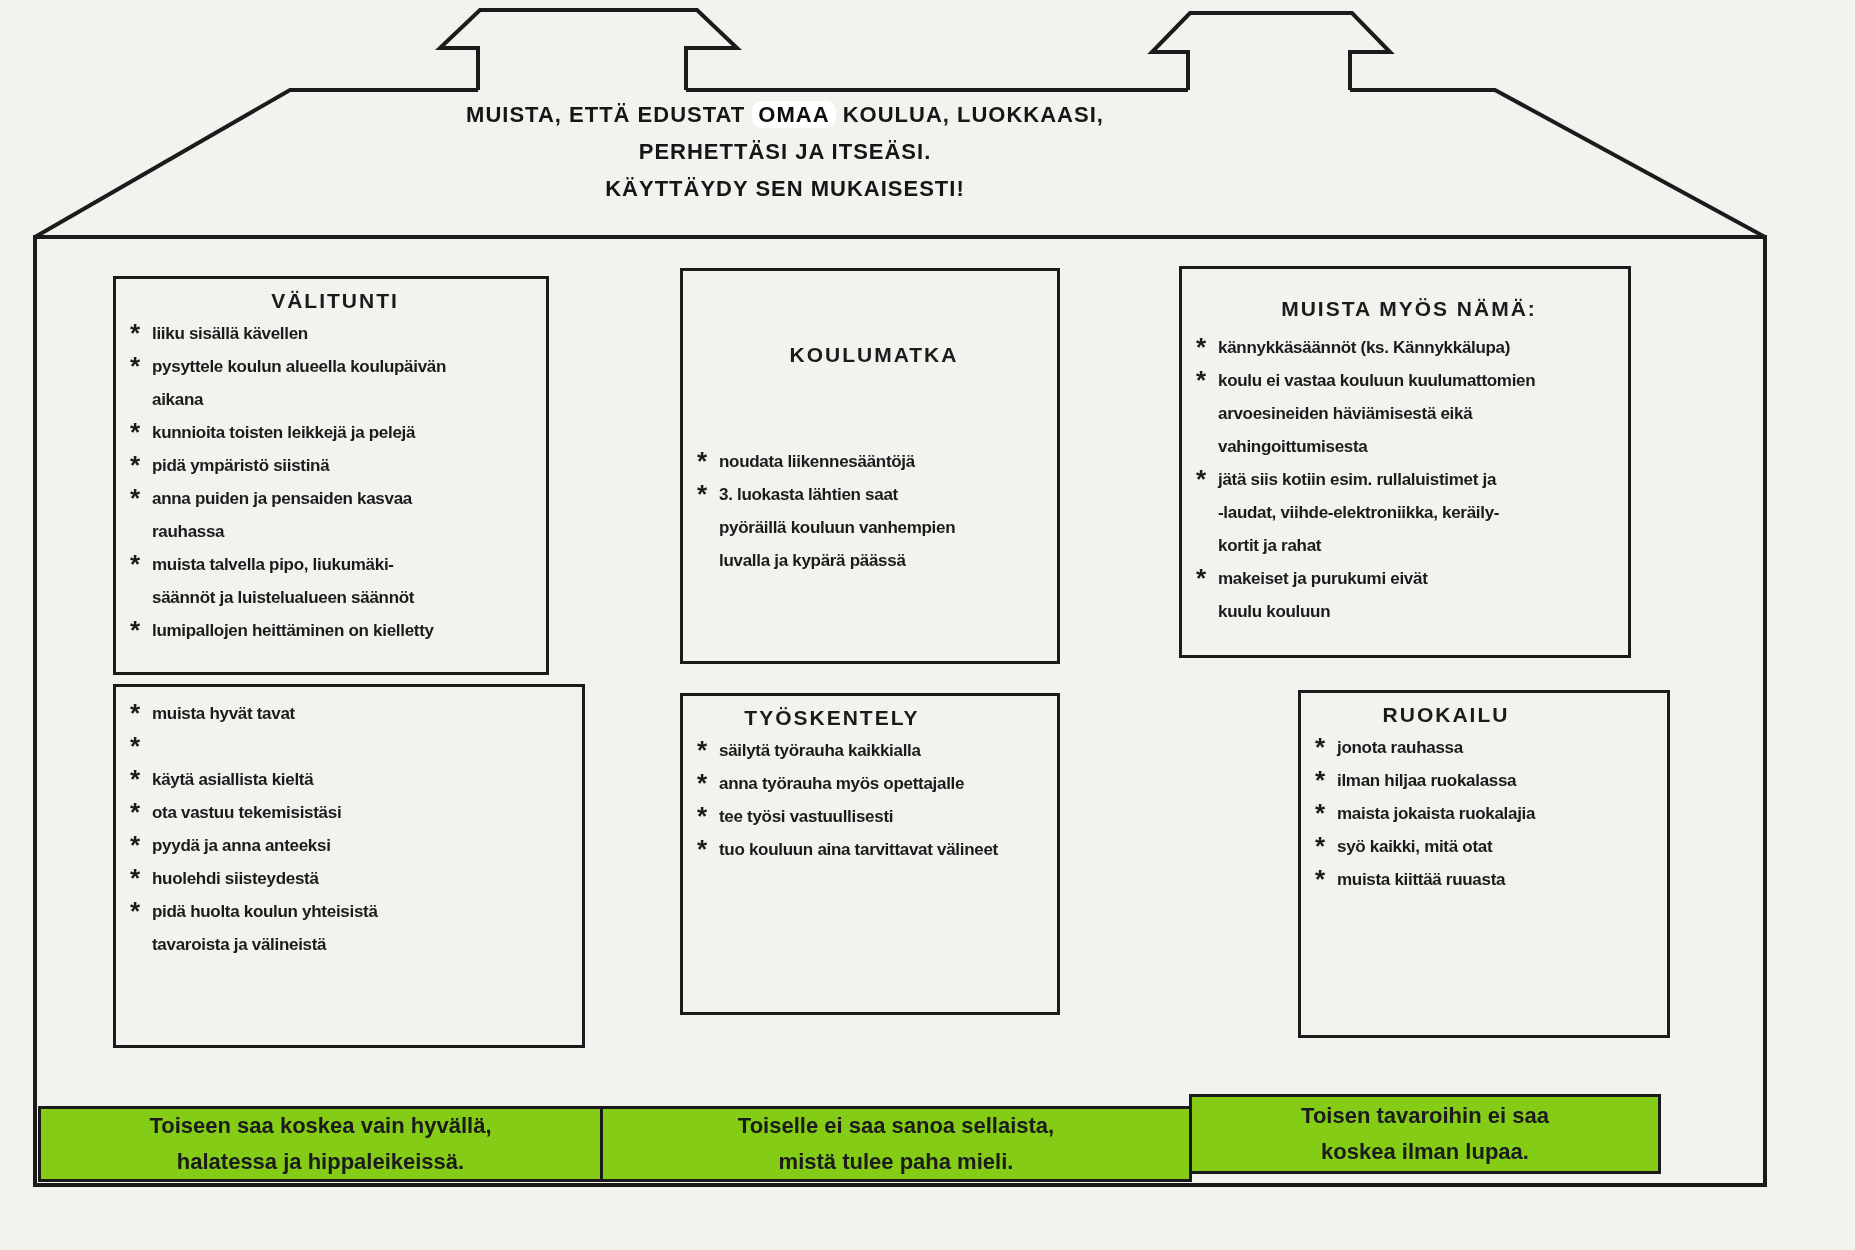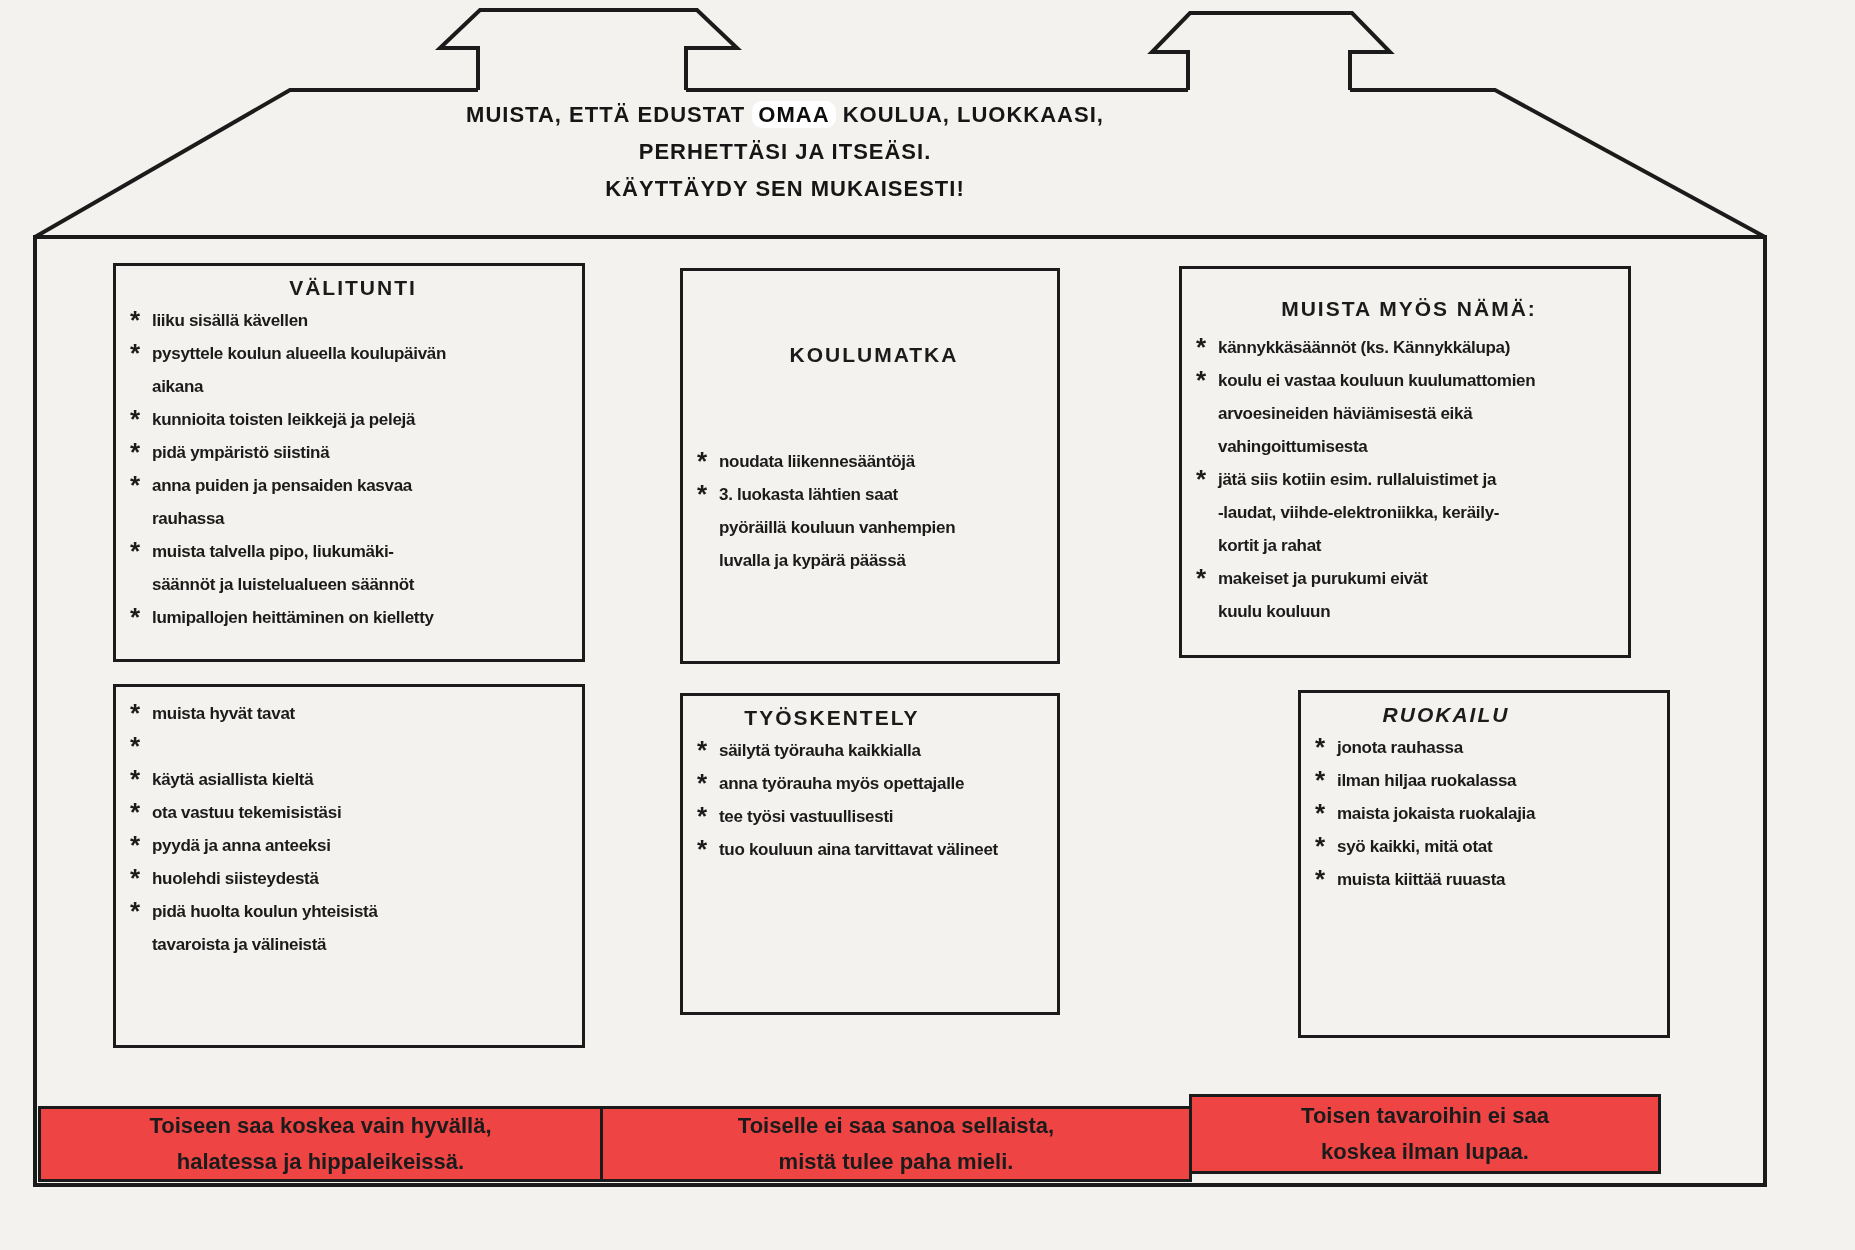--- a/index.html
+++ b/index.html
@@ -49,37 +49,37 @@
   .star{
     flex:0 0 22px;width:22px;
     font-size:26px;font-weight:bold;line-height:33px;
   }
   .txt{
     white-space:pre-line;
     font-size:17px;font-weight:bold;letter-spacing:-0.3px;
     line-height:33px;
   }
 
-  .b1{left:113px;top:263px;width:472px;height:399px;}
+  .b1{left:113px;top:276px;width:436px;height:399px;}
   .b2{left:680px;top:268px;width:380px;height:396px;}
   .b2 .box-title{margin-top:64px;}
   .b2 .items{margin-top:78px;}
   .b3{left:1179px;top:266px;width:452px;height:392px;padding-top:26px;}
   .b3 .box-title{margin-bottom:10px;}
   .b4{left:113px;top:684px;width:472px;height:364px;padding-top:10px;}
   .b5{left:680px;top:693px;width:380px;height:322px;}
   .b5 .box-title{}
   .b6{left:1298px;top:690px;width:372px;height:348px;}
-  .b6 .box-title{font-style:italic;}
+  .b6 .box-title{}
 
   
   .cell{
     position:absolute;
     border:3px solid #1b1b1b;
-    background:#ef4444;
+    background:#84cc16;
     box-sizing:border-box;
     display:flex;align-items:center;justify-content:center;
     text-align:center;
     font-size:22px;font-weight:bold;
     line-height:36px;
     white-space:pre-line;
   }
   .c1{left:38px;top:1106px;width:565px;height:76px;}
   .c2{left:600px;top:1106px;width:592px;height:76px;}
   .c3{left:1189px;top:1094px;width:472px;height:80px;}

